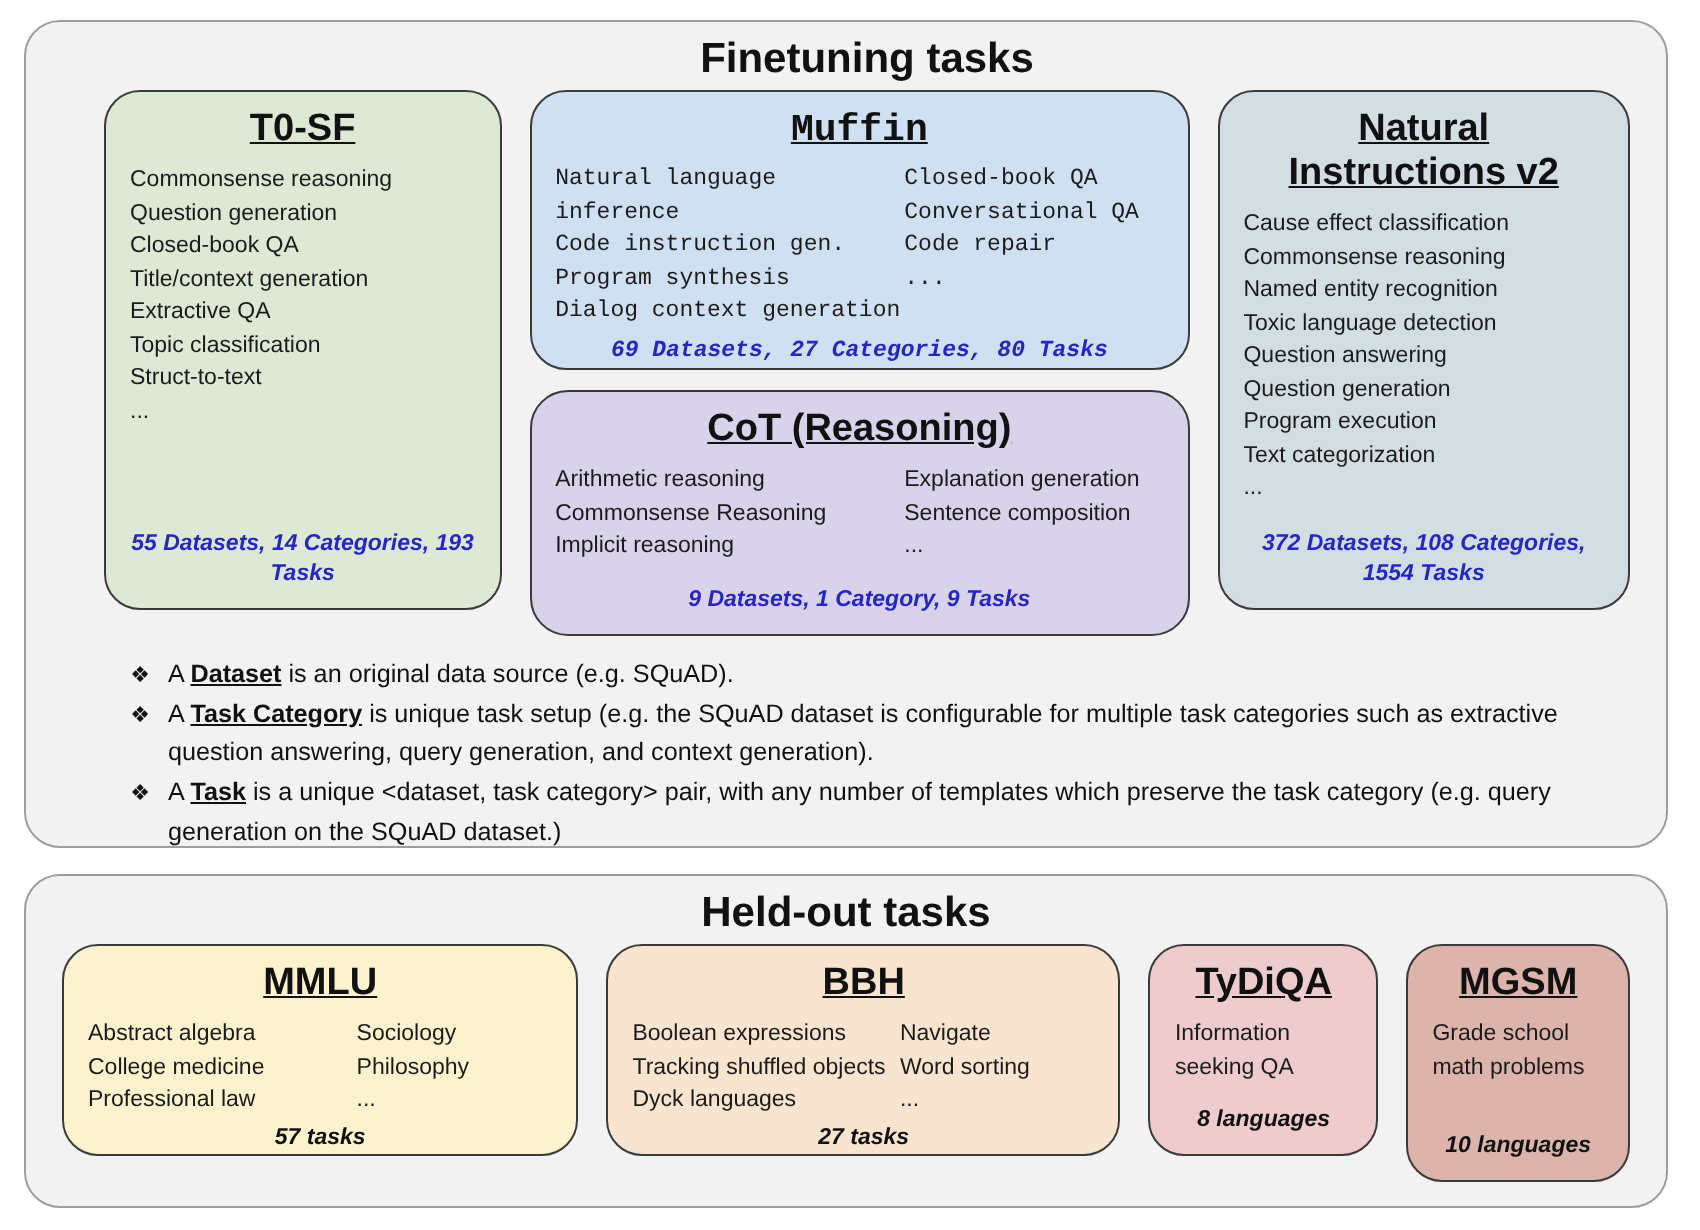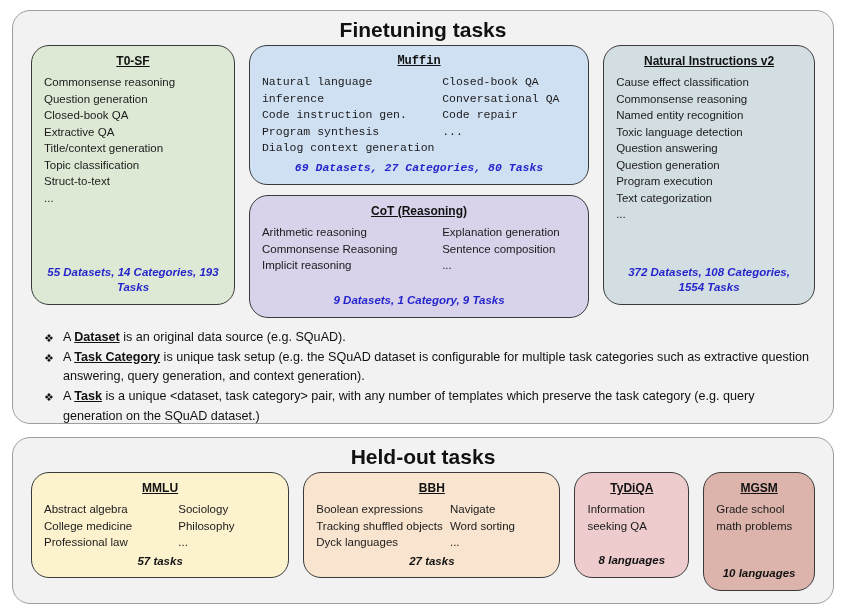--- a/index.html
+++ b/index.html
@@ -1,23 +1,23 @@
 <!DOCTYPE html>
 <html><head>
 <meta charset="utf-8">
 <style>
   html,body{margin:0;padding:0;background:#ffffff;}
   body{width:850px;height:615px;position:relative;font-family:"Liberation Sans","DejaVu Sans",sans-serif;color:#1b1b1b;}
   .panel{position:absolute;left:12px;width:822px;background:#f2f2f3;border:1.5px solid #9e9e9e;border-radius:18px;box-sizing:border-box;}
-  .panel.finetuning{top:10px;height:414px;}
+  .panel.finetuning{top:10px;height:414px;padding-left:21px;}
   .panel.heldout{top:437px;height:167px;}
   .panel-title{font-size:21px;font-weight:bold;text-align:center;margin:7px 0 3px;color:#111;}
   .boxes-row{display:flex;gap:14px;margin:3px 18px 0;}
   .box{border:1.5px solid #3a3a3a;border-radius:18px;box-sizing:border-box;padding:5px 10px 4px;display:flex;flex-direction:column;}
-  .box h2{font-size:12px;font-weight:bold;text-decoration:underline;text-align:center;margin:3px 0 6px;color:#111;}
+  .box h2{font-size:19px;font-weight:bold;text-decoration:underline;text-align:center;margin:3px 0 6px;color:#111;}
   .box h2.narrow{max-width:140px;align-self:center;}
   ul.items{list-style:none;margin:0;padding:0 0 0 2px;font-size:11.5px;line-height:1.44;}
   .twocol{display:flex;}
   .twocol .colL{flex:0 0 56%;}
   .twocol .colR{flex:1;}
   .count{margin-top:auto;text-align:center;font-weight:bold;font-style:italic;font-size:11.5px;padding:3px 0 4px;line-height:1.35;}
   .count.blue{color:#2525cc;}
   .count.dark{color:#111;}
   
   .t0sf{background:#dde9d5;width:206px;height:260px;}
@@ -45,22 +45,22 @@
     <h1 class="panel-title">Finetuning tasks</h1>
 
     <div class="boxes-row">
 
       <div class="box t0sf">
         <h2>T0-SF</h2>
         <ul class="items">
           <li>Commonsense reasoning</li>
           <li>Question generation</li>
           <li>Closed-book QA</li>
+          <li>Title/context generation</li>
           <li>Extractive QA</li>
-          <li>Title/context generation</li>
           <li>Topic classification</li>
           <li>Struct-to-text</li>
           <li>...</li>
         </ul>
         <div class="count blue">55 Datasets, 14 Categories, 193 Tasks</div>
       </div>
 
       <div class="mid-col">
         <div class="box muffin">
           <h2>Muffin</h2>

